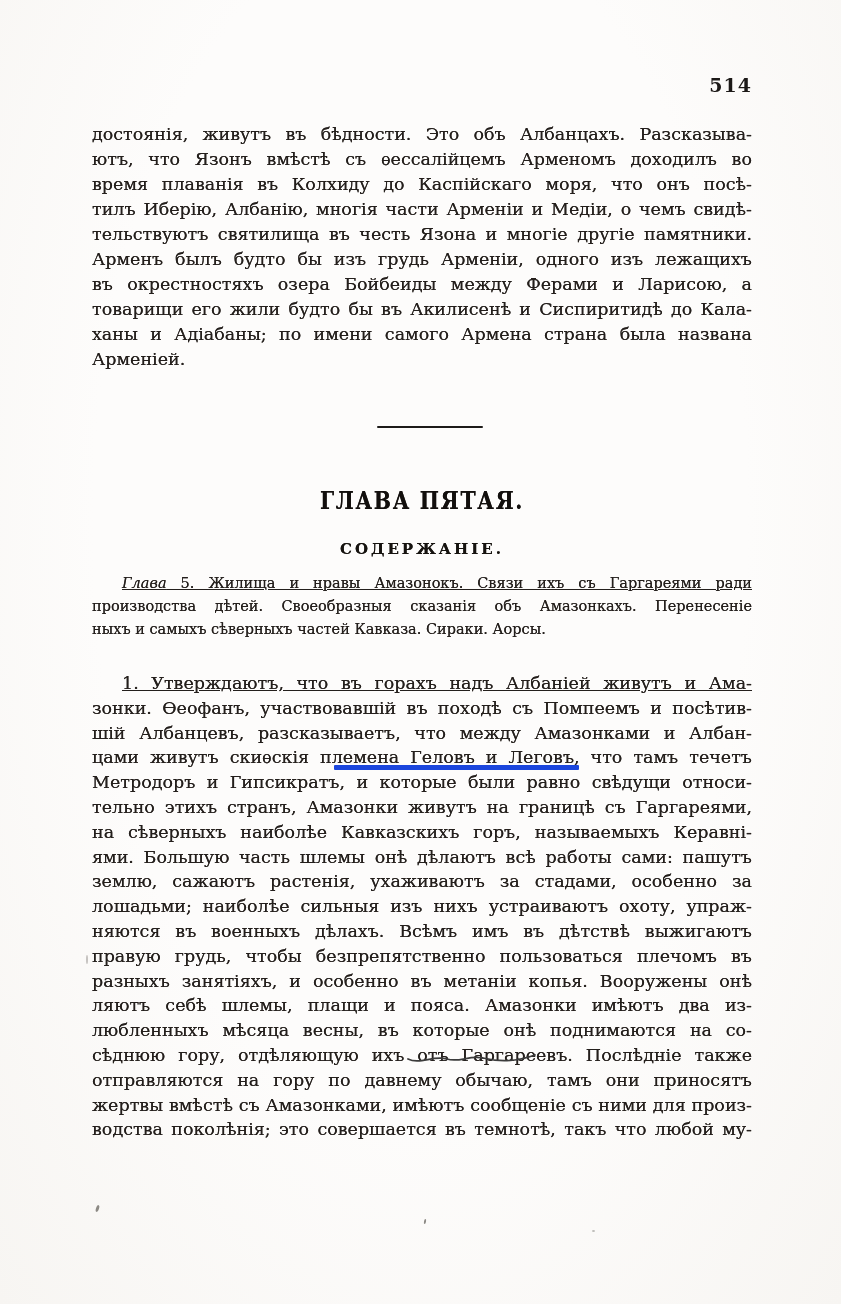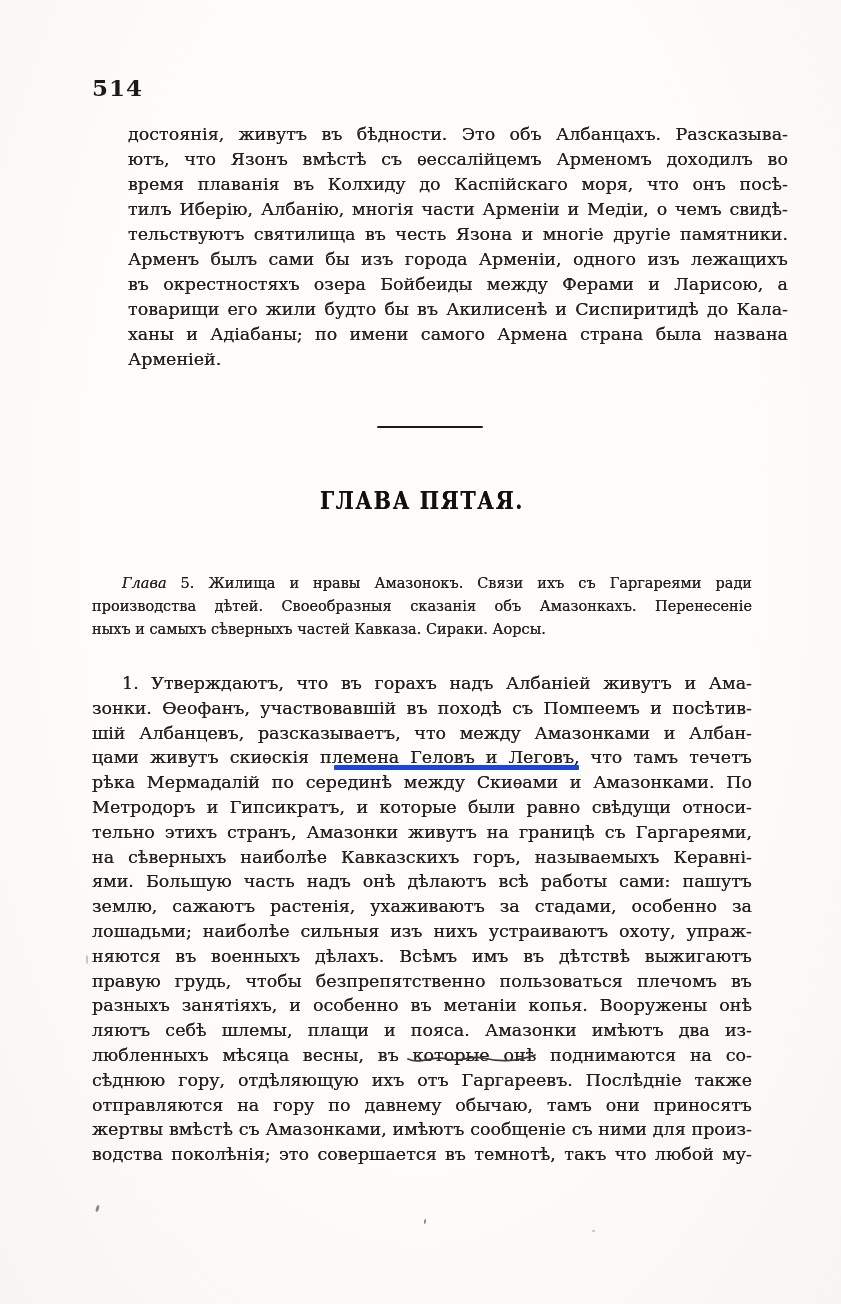--- a/index.html
+++ b/index.html
@@ -6,33 +6,33 @@
   .page{
     position:relative;
     width:841px;height:1304px;
     background:radial-gradient(ellipse at 50% 40%, #fdfcfb 55%, #f7f5f2 100%);
     font-family:"DejaVu Serif","Liberation Serif",serif;
     color:#241f1c;
     overflow:hidden;
   }
   .page-number{
     position:absolute;left:92px;top:74px;width:660px;
-    text-align:left;font-size:23px;font-weight:bold;letter-spacing:1px;
+    text-align:right;font-size:19px;font-weight:bold;letter-spacing:1px;
     color:#1c1917;
   }
   .textblock{position:absolute;left:92px;width:660px;}
-  .block-continuation{top:122px;font-size:17.5px;line-height:25px;margin-left:36px;}
+  .block-continuation{top:122px;font-size:17.5px;line-height:25px;}
   .block-summary{top:572px;font-size:14.5px;line-height:23px;}
   .block-main{top:671px;font-size:17.5px;line-height:24.8px;}
   .textblock, .chapter-title, .chapter-subtitle{
     text-shadow:0 0 .4px rgba(25,20,16,.85);
   }
   .jline{text-align:justify;text-align-last:justify;}
   .jline.last{text-align-last:left;}
-  .jline.indent{text-indent:30px;}
+  .jline.indent{text-indent:30px;text-decoration:underline;}
   .divider{
     position:absolute;left:377px;top:426px;width:106px;height:2px;
     background:#1d1b19;border-radius:1px;
   }
   .chapter-title{
     position:absolute;left:92px;top:486px;width:660px;
     text-align:center;font-size:24px;font-weight:bold;letter-spacing:2px;
     transform:scaleX(.85);transform-origin:50% 50%;
     color:#120f0d;margin:0;
   }
@@ -58,49 +58,49 @@
 <div class="page">
 
   <div class="page-number">514</div>
 
   <section class="textblock block-continuation">
       <div class="jline">достоянія, живутъ въ бѣдности. Это объ Албанцахъ. Разсказыва-</div>
       <div class="jline">ютъ, что Язонъ вмѣстѣ съ ѳессалійцемъ Арменомъ доходилъ во</div>
       <div class="jline">время плаванія въ Колхиду до Каспійскаго моря, что онъ посѣ-</div>
       <div class="jline">тилъ Иберію, Албанію, многія части Арменіи и Медіи, о чемъ свидѣ-</div>
       <div class="jline">тельствуютъ святилища въ честь Язона и многіе другіе памятники.</div>
-      <div class="jline">Арменъ былъ сами бы изъ города Арменіи, одного изъ лежащихъ</div>
+      <div class="jline">Арменъ былъ будто бы изъ грудь Арменіи, одного изъ лежащихъ</div>
       <div class="jline">въ окрестностяхъ озера Бойбеиды между Ферами и Ларисою, а</div>
       <div class="jline">товарищи его жили будто бы въ Акилисенѣ и Сиспиритидѣ до Кала-</div>
       <div class="jline">ханы и Адіабаны; по имени самого Армена страна была названа</div>
       <div class="jline last">Арменіей.</div>
     </section>
 
   <div class="divider"></div>
 
   <h1 class="chapter-title">ГЛАВА ПЯТАЯ.</h1>
+  <h2 class="chapter-subtitle">СОДЕРЖАНІЕ.</h2>
 
   <section class="textblock block-summary">
     <div class="jline indent"><i>Глава</i><span> 5. Жилища и нравы Амазонокъ. Связи ихъ съ Гаргареями ради</span></div>
     <div>
         <div class="jline">производства дѣтей. Своеобразныя сказанія объ Амазонкахъ. Перенесеніе</div>
         <div class="jline last">ныхъ и самыхъ сѣверныхъ частей Кавказа. Сираки. Аорсы.</div>
       </div>
   </section>
 
   <section class="textblock block-main">
       <div class="jline indent">1. Утверждаютъ, что въ горахъ надъ Албаніей живутъ и Ама-</div>
       <div class="jline">зонки. Ѳеофанъ, участвовавшій въ походѣ съ Помпеемъ и посѣтив-</div>
       <div class="jline">шій Албанцевъ, разсказываетъ, что между Амазонками и Албан-</div>
       <div class="jline">цами живутъ скиѳскія племена Геловъ и Леговъ, что тамъ течетъ</div>
-      <div class="jline">рѣка Мермадалій по серединѣ между Скиѳами и Амазонками. По</div>
       <div class="jline">Метродоръ и Гипсикратъ, и которые были равно свѣдущи относи-</div>
       <div class="jline">тельно этихъ странъ, Амазонки живутъ на границѣ съ Гаргареями,</div>
       <div class="jline">на сѣверныхъ наиболѣе Кавказскихъ горъ, называемыхъ Керавні-</div>
-      <div class="jline">ями. Большую часть надъ онѣ дѣлаютъ всѣ работы сами: пашутъ</div>
+      <div class="jline">ями. Большую часть шлемы онѣ дѣлаютъ всѣ работы сами: пашутъ</div>
       <div class="jline">землю, сажаютъ растенія, ухаживаютъ за стадами, особенно за</div>
       <div class="jline">лошадьми; наиболѣе сильныя изъ нихъ устраиваютъ охоту, упраж-</div>
       <div class="jline">няются въ военныхъ дѣлахъ. Всѣмъ имъ въ дѣтствѣ выжигаютъ</div>
       <div class="jline">правую грудь, чтобы безпрепятственно пользоваться плечомъ въ</div>
       <div class="jline">разныхъ занятіяхъ, и особенно въ метаніи копья. Вооружены онѣ</div>
       <div class="jline">ляютъ себѣ шлемы, плащи и пояса. Амазонки имѣютъ два из-</div>
       <div class="jline">любленныхъ мѣсяца весны, въ которые онѣ поднимаются на со-</div>
       <div class="jline">сѣднюю гору, отдѣляющую ихъ отъ Гаргареевъ. Послѣдніе также</div>
       <div class="jline">отправляются на гору по давнему обычаю, тамъ они приносятъ</div>
       <div class="jline">жертвы вмѣстѣ съ Амазонками, имѣютъ сообщеніе съ ними для произ-</div>

